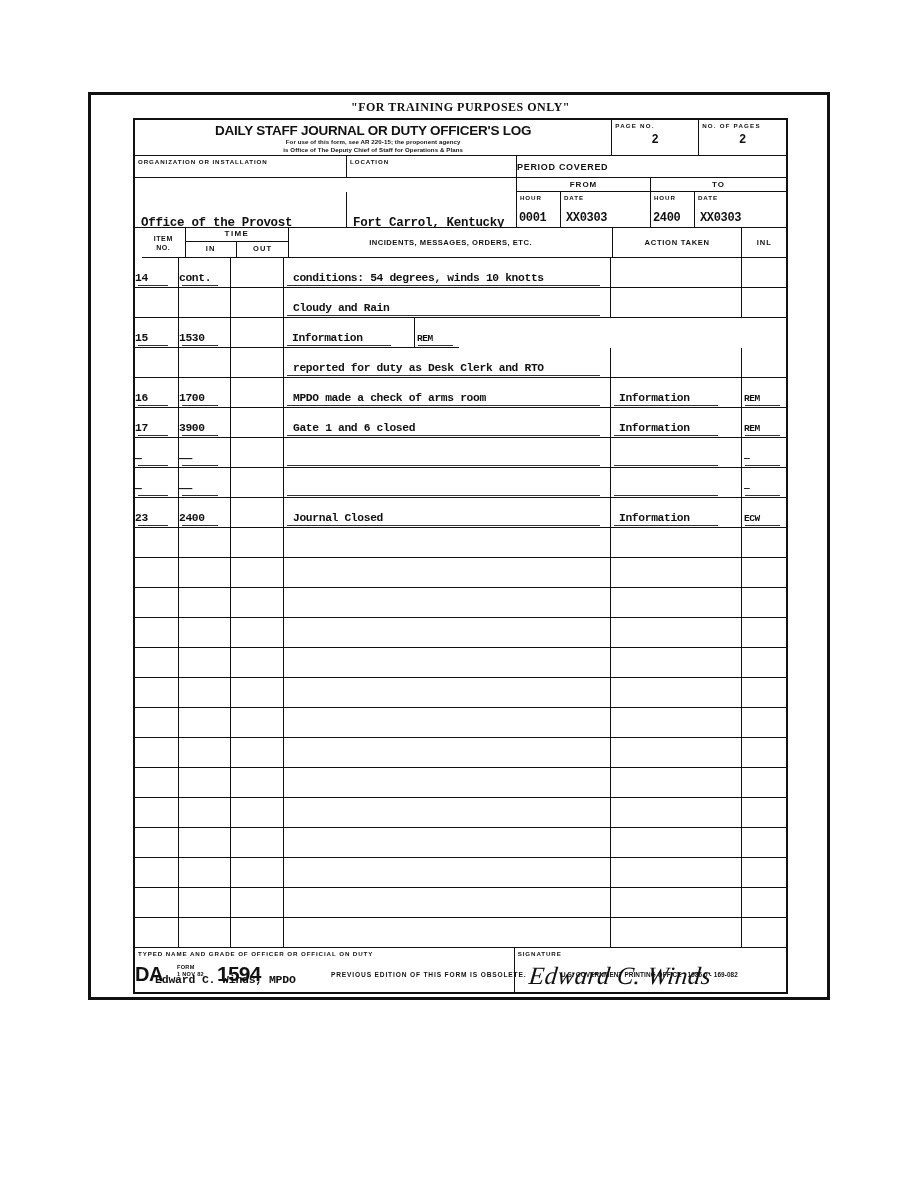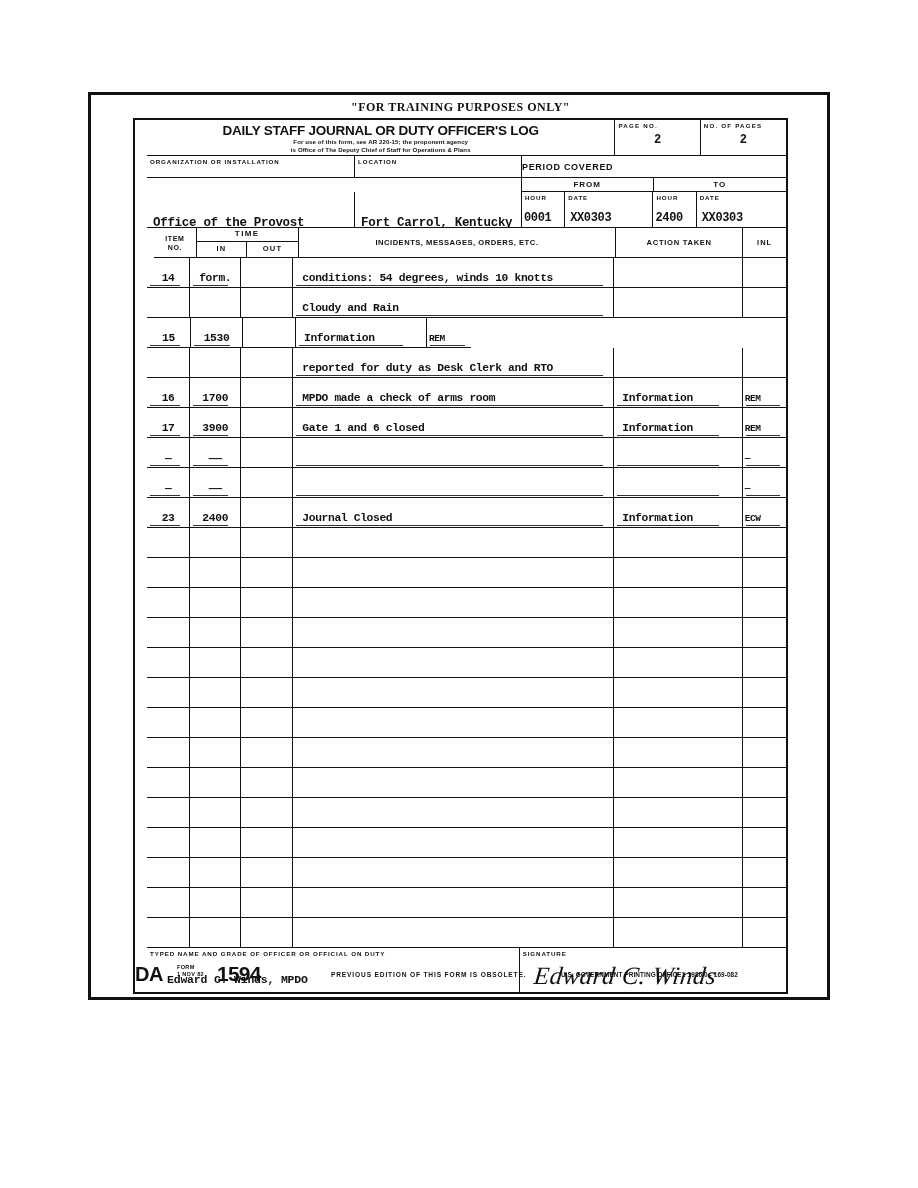--- a/index.html
+++ b/index.html
@@ -30,21 +30,21 @@
 
   
   .form{
     position:absolute;left:133px;top:118px;
     width:655px;
     border:2px solid #111;
     box-sizing:border-box;
     background:#fff;
   }
 
-  .row{display:flex;padding-left:12px;}
+  .row{display:flex;}
   .cell{
     border-right:1.5px solid #111;
     border-bottom:1.5px solid #111;
     box-sizing:border-box;
     position:relative;
     overflow:hidden;
   }
   .cell:last-child{border-right:none;}
   .lbl{
     font-size:6.2px;font-weight:bold;letter-spacing:.9px;
@@ -120,21 +120,21 @@
   .d-inc{width:327px;}
   .d-act{width:131px;}
   .d-inl{width:44px;}
 
   .entry{
     font-family:"Liberation Mono", monospace;
     font-size:11.3px;font-weight:700;color:#111;
     letter-spacing:-.35px;white-space:nowrap;
     position:absolute;left:5px;bottom:3px;
   }
-  .entry.c{left:0;width:100%;text-align:center;}
+  .entry.c{left:0;width:100%;}
   .entry.inl{left:2px;font-size:9.5px;letter-spacing:-.5px;}
   .entry.act{left:8px;}
   .entry.inc{left:9px;}
 
   
   .streak{
     position:absolute;left:3px;bottom:1px;height:1.5px;
     background:#111;opacity:.85;
   }
 
@@ -287,21 +287,21 @@
       </div>
     </div>
 
     <div id="rows-host">
         <div class="row drow">
           <div class="cell d-item">
             <div class="entry c">14</div>
             <div class="streak" style="width: 70%;"></div>
           </div>
           <div class="cell d-in">
-            <div class="entry c">form.</div>
+            <div class="entry c">cont.</div>
             <div class="streak" style="width: 70%;"></div>
           </div>
           <div class="cell d-out"></div>
           <div class="cell d-inc">
             <div class="entry inc">conditions:  54 degrees, winds 10 knotts</div>
             <div class="streak" style="width: 96%;"></div>
           </div>
           <div class="cell d-act"></div>
           <div class="cell d-inl"></div>
         </div>

